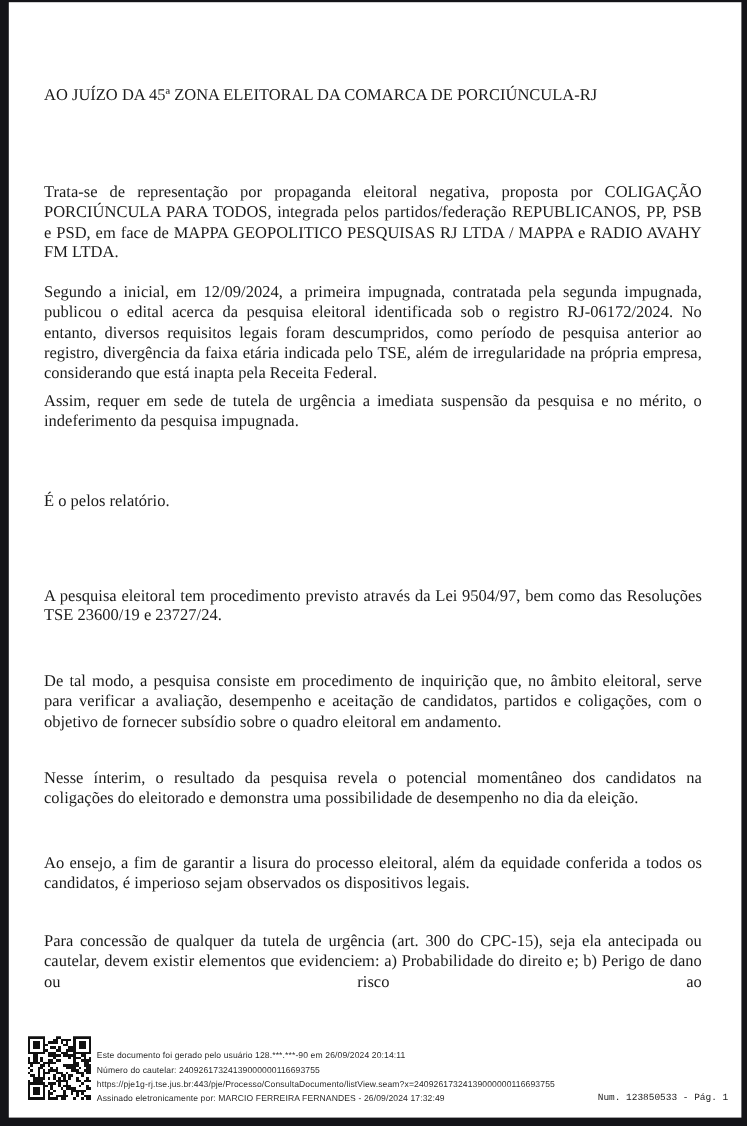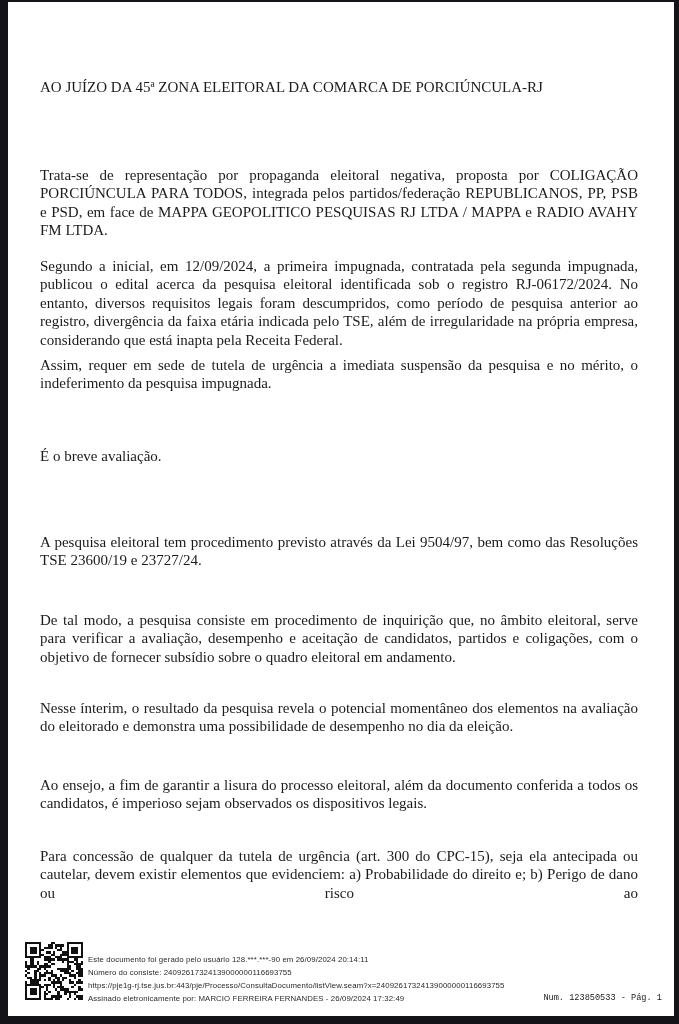--- a/index.html
+++ b/index.html
@@ -81,25 +81,25 @@
 <body>
 
 <div class="frame">
   <div class="page">
 
     <p class="doc-text heading">AO JUÍZO DA 45ª ZONA ELEITORAL DA COMARCA DE PORCIÚNCULA-RJ</p>
 
     <p class="doc-text p1">Trata-se de representação por propaganda eleitoral negativa, proposta por COLIGAÇÃO PORCIÚNCULA PARA TODOS, integrada pelos partidos/federação REPUBLICANOS, PP, PSB e PSD, em face de MAPPA GEOPOLITICO PESQUISAS RJ LTDA / MAPPA e RADIO AVAHY FM LTDA.</p>
     <p class="doc-text p2">Segundo a inicial, em 12/09/2024, a primeira impugnada, contratada pela segunda impugnada, publicou o edital acerca da pesquisa eleitoral identificada sob o registro RJ-06172/2024. No entanto, diversos requisitos legais foram descumpridos, como período de pesquisa anterior ao registro, divergência da faixa etária indicada pelo TSE, além de irregularidade na própria empresa, considerando que está inapta pela Receita Federal.</p>
     <p class="doc-text p3">Assim, requer em sede de tutela de urgência a imediata suspensão da pesquisa e no mérito, o indeferimento da pesquisa impugnada.</p>
-    <p class="doc-text p4">É o breve avaliação.</p>
+    <p class="doc-text p4">É o pelos relatório.</p>
     <p class="doc-text p5">A pesquisa eleitoral tem procedimento previsto através da Lei 9504/97, bem como das Resoluções TSE 23600/19 e 23727/24.</p>
     <p class="doc-text p6">De tal modo, a pesquisa consiste em procedimento de inquirição que, no âmbito eleitoral, serve para verificar a avaliação, desempenho e aceitação de candidatos, partidos e coligações, com o objetivo de fornecer subsídio sobre o quadro eleitoral em andamento.</p>
-    <p class="doc-text p7">Nesse ínterim, o resultado da pesquisa revela o potencial momentâneo dos elementos na avaliação do eleitorado e demonstra uma possibilidade de desempenho no dia da eleição.</p>
-    <p class="doc-text p8">Ao ensejo, a fim de garantir a lisura do processo eleitoral, além da documento conferida a todos os candidatos, é imperioso sejam observados os dispositivos legais.</p>
+    <p class="doc-text p7">Nesse ínterim, o resultado da pesquisa revela o potencial momentâneo dos candidatos na coligações do eleitorado e demonstra uma possibilidade de desempenho no dia da eleição.</p>
+    <p class="doc-text p8">Ao ensejo, a fim de garantir a lisura do processo eleitoral, além da equidade conferida a todos os candidatos, é imperioso sejam observados os dispositivos legais.</p>
     <p class="doc-text p9">Para concessão de qualquer da tutela de urgência (art. 300 do CPC-15), seja ela antecipada ou cautelar, devem existir elementos que evidenciem: a) Probabilidade do direito e; b) Perigo de dano ou risco ao</p>
 
     <div class="qr">
       <svg id="qr-svg" width="58" height="58" viewBox="0 0 25 25" shape-rendering="crispEdges" aria-hidden="true">
           <rect x="0" y="0" width="1" height="1" fill="#111"></rect>
           <rect x="1" y="0" width="1" height="1" fill="#111"></rect>
           <rect x="2" y="0" width="1" height="1" fill="#111"></rect>
           <rect x="3" y="0" width="1" height="1" fill="#111"></rect>
           <rect x="4" y="0" width="1" height="1" fill="#111"></rect>
           <rect x="5" y="0" width="1" height="1" fill="#111"></rect>
@@ -426,21 +426,21 @@
           <rect x="14" y="24" width="1" height="1" fill="#111"></rect>
           <rect x="18" y="24" width="1" height="1" fill="#111"></rect>
           <rect x="21" y="24" width="1" height="1" fill="#111"></rect>
           <rect x="23" y="24" width="1" height="1" fill="#111"></rect>
           <rect x="24" y="24" width="1" height="1" fill="#111"></rect>
         </svg>
     </div>
 
     <div class="footer-lines">
       <div>Este documento foi gerado pelo usuário 128.***.***-90 em 26/09/2024 20:14:11</div>
-      <div>Número do consiste: 24092617324139000000116693755</div>
+      <div>Número do cautelar: 24092617324139000000116693755</div>
       <div>https://pje1g-rj.tse.jus.br:443/pje/Processo/ConsultaDocumento/listView.seam?x=24092617324139000000116693755</div>
       <div>Assinado eletronicamente por: MARCIO FERREIRA FERNANDES - 26/09/2024 17:32:49</div>
     </div>
 
     <div class="page-num">Num. 123850533 - Pág. 1</div>
 
   </div>
 </div>
 
 </body></html>

